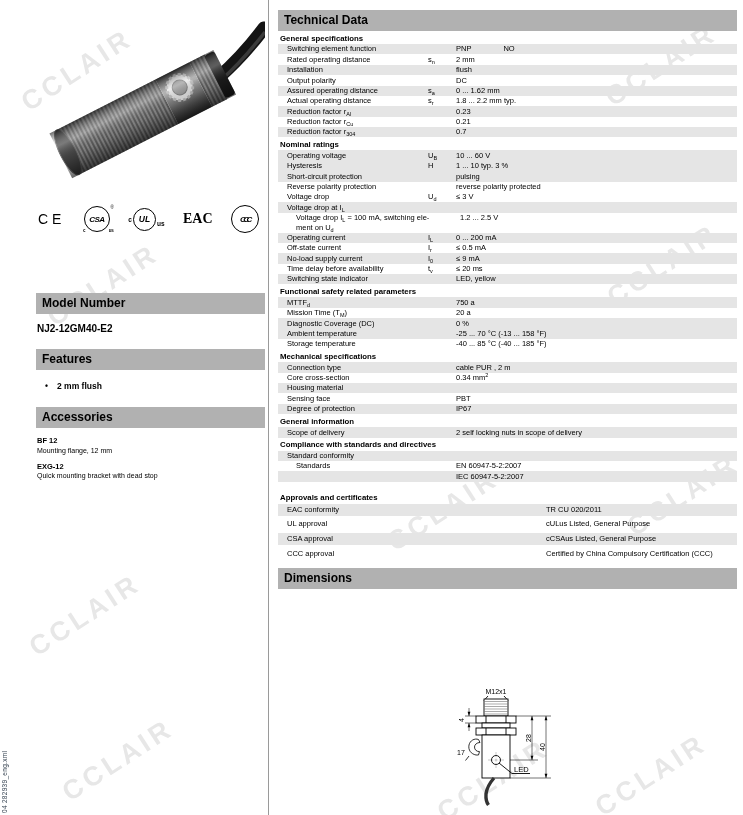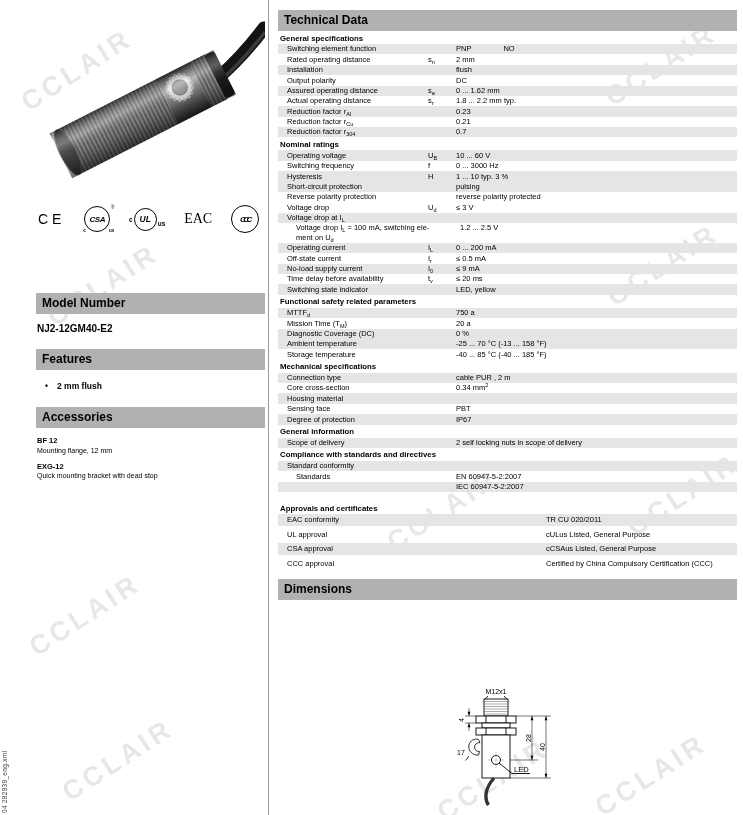--- a/index.html
+++ b/index.html
@@ -36,21 +36,21 @@
   .tiny { font-size:4.5px; font-weight:bold; }
   .csa .tl { position:absolute; left:-1px; bottom:-1px; }
   .csa .tr { position:absolute; right:-4px; bottom:-1px; }
   .csa .reg { position:absolute; right:-4px; top:-1px; font-size:4.5px; }
   .ul-wrap { display:flex; align-items:flex-start; }
   .ul-c { font-size:6.5px; font-weight:bold; margin:8px 1px 0 0; }
   .ul-us { font-size:6.5px; font-weight:bold; margin:12px 0 0 1px; }
   .ul-circle { width:21px; height:21px; border:1.6px solid #000; border-radius:50%;
                display:flex; align-items:center; justify-content:center; }
   .ul-txt { font-size:8.5px; font-weight:bold; font-style:italic; }
-  .eac { font-size:14px; font-weight:normal; letter-spacing:0px; font-family:"Liberation Serif", serif; }
+  .eac { font-size:14px; font-weight:bold; letter-spacing:0px; font-family:"Liberation Serif", serif; }
   .ccc-circle { width:26px; height:26px; border:1.4px solid #000; border-radius:50%;
                 display:flex; align-items:center; justify-content:center; }
   .ccc-txt { font-size:8px; font-weight:bold; letter-spacing:-2.5px; font-style:italic; }
 
   .model-bar { margin-top:57px; }
   .model-value { font-weight:bold; font-size:10px; margin:9px 0 0 1px; }
   .features-bar { margin-top:15px; }
   .feature-item { display:flex; font-weight:bold; font-size:8.5px; margin:11px 0 0 9px; }
   .bullet { margin-right:9px; }
   .acc-bar { margin-top:16px; }
@@ -249,27 +249,20 @@
           </span>
         </div>
         <div class="sec-heading">Nominal ratings</div>
         <div class="row gray">
           <span class="lbl">Operating voltage</span>
           <span class="sym">U<sub>B</sub></span>
           <span class="val">
             <span>10 ... 60 V</span>
           </span>
         </div>
-        <div class="row">
-          <span class="lbl">Switching frequency</span>
-          <span class="sym">f</span>
-          <span class="val">
-            <span>0 ... 3000 Hz</span>
-          </span>
-        </div>
         <div class="row gray">
           <span class="lbl">Hysteresis</span>
           <span class="sym">H</span>
           <span class="val">
             <span>1 ... 10  typ. 3  %</span>
           </span>
         </div>
         <div class="row gray">
           <span class="lbl">Short-circuit protection</span>
           <span class="sym"></span>

